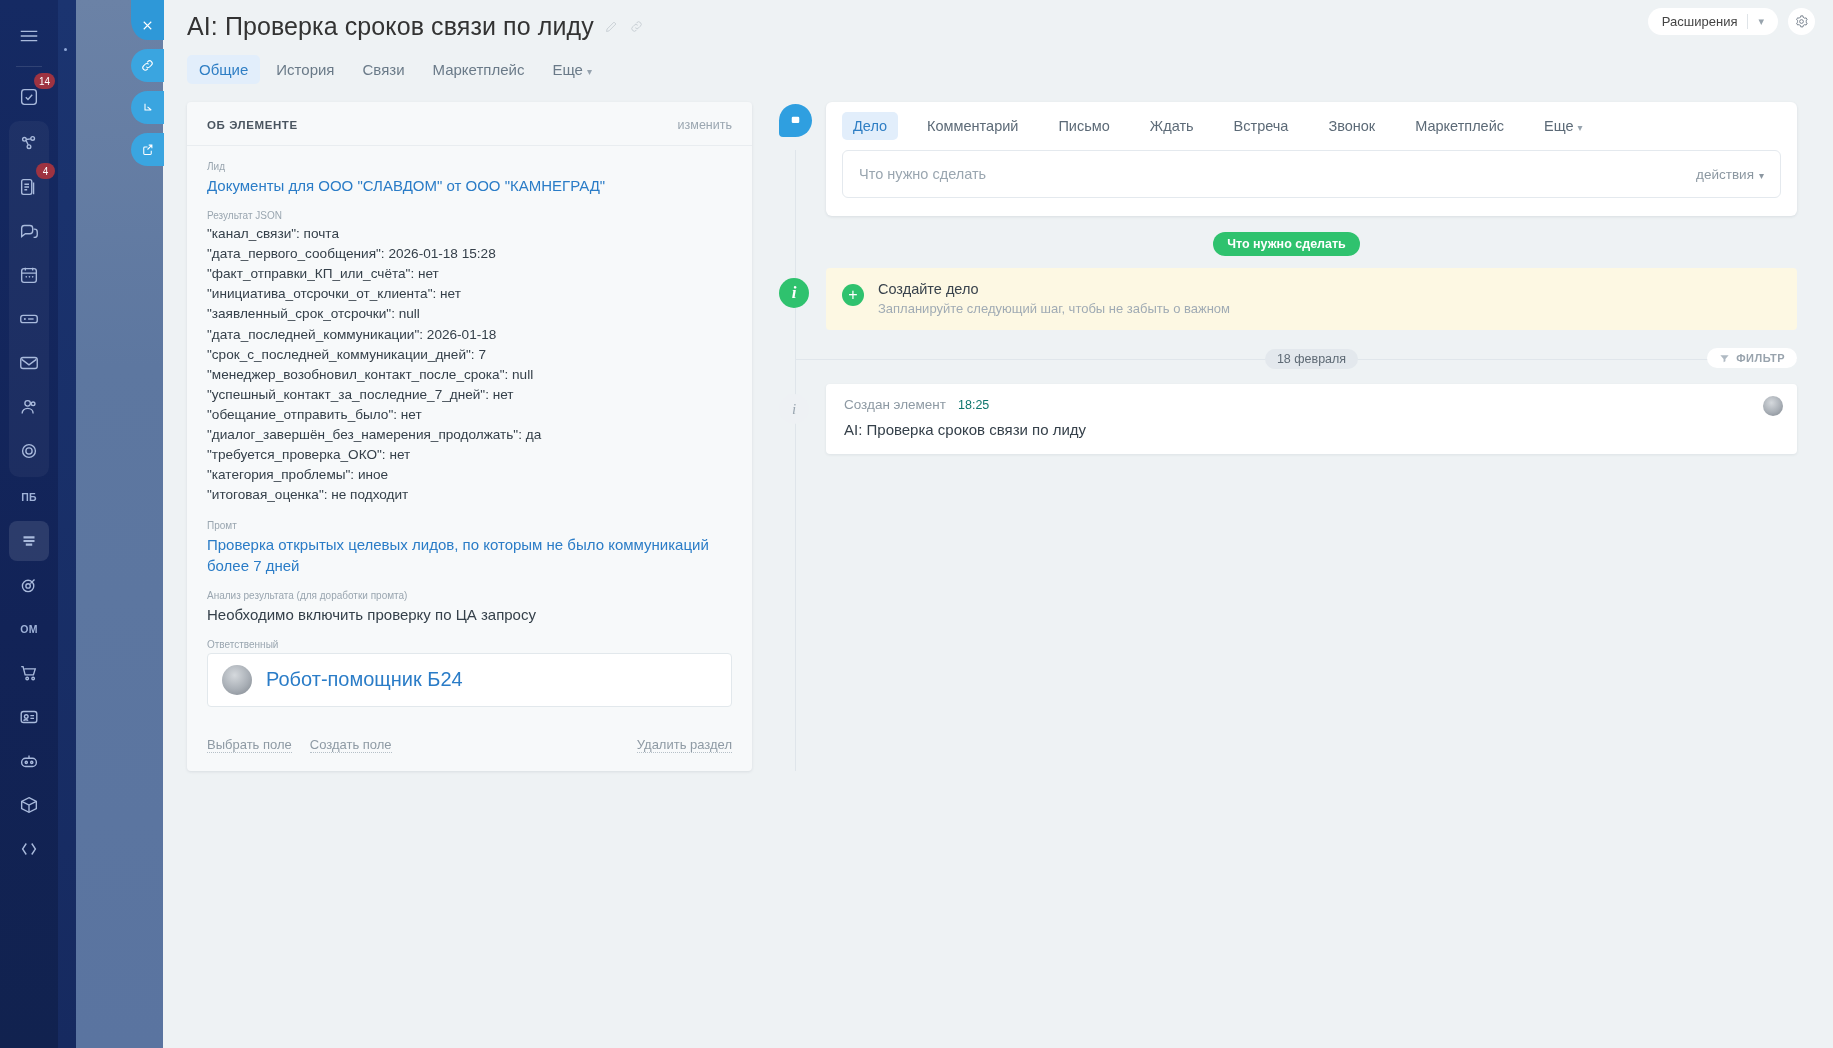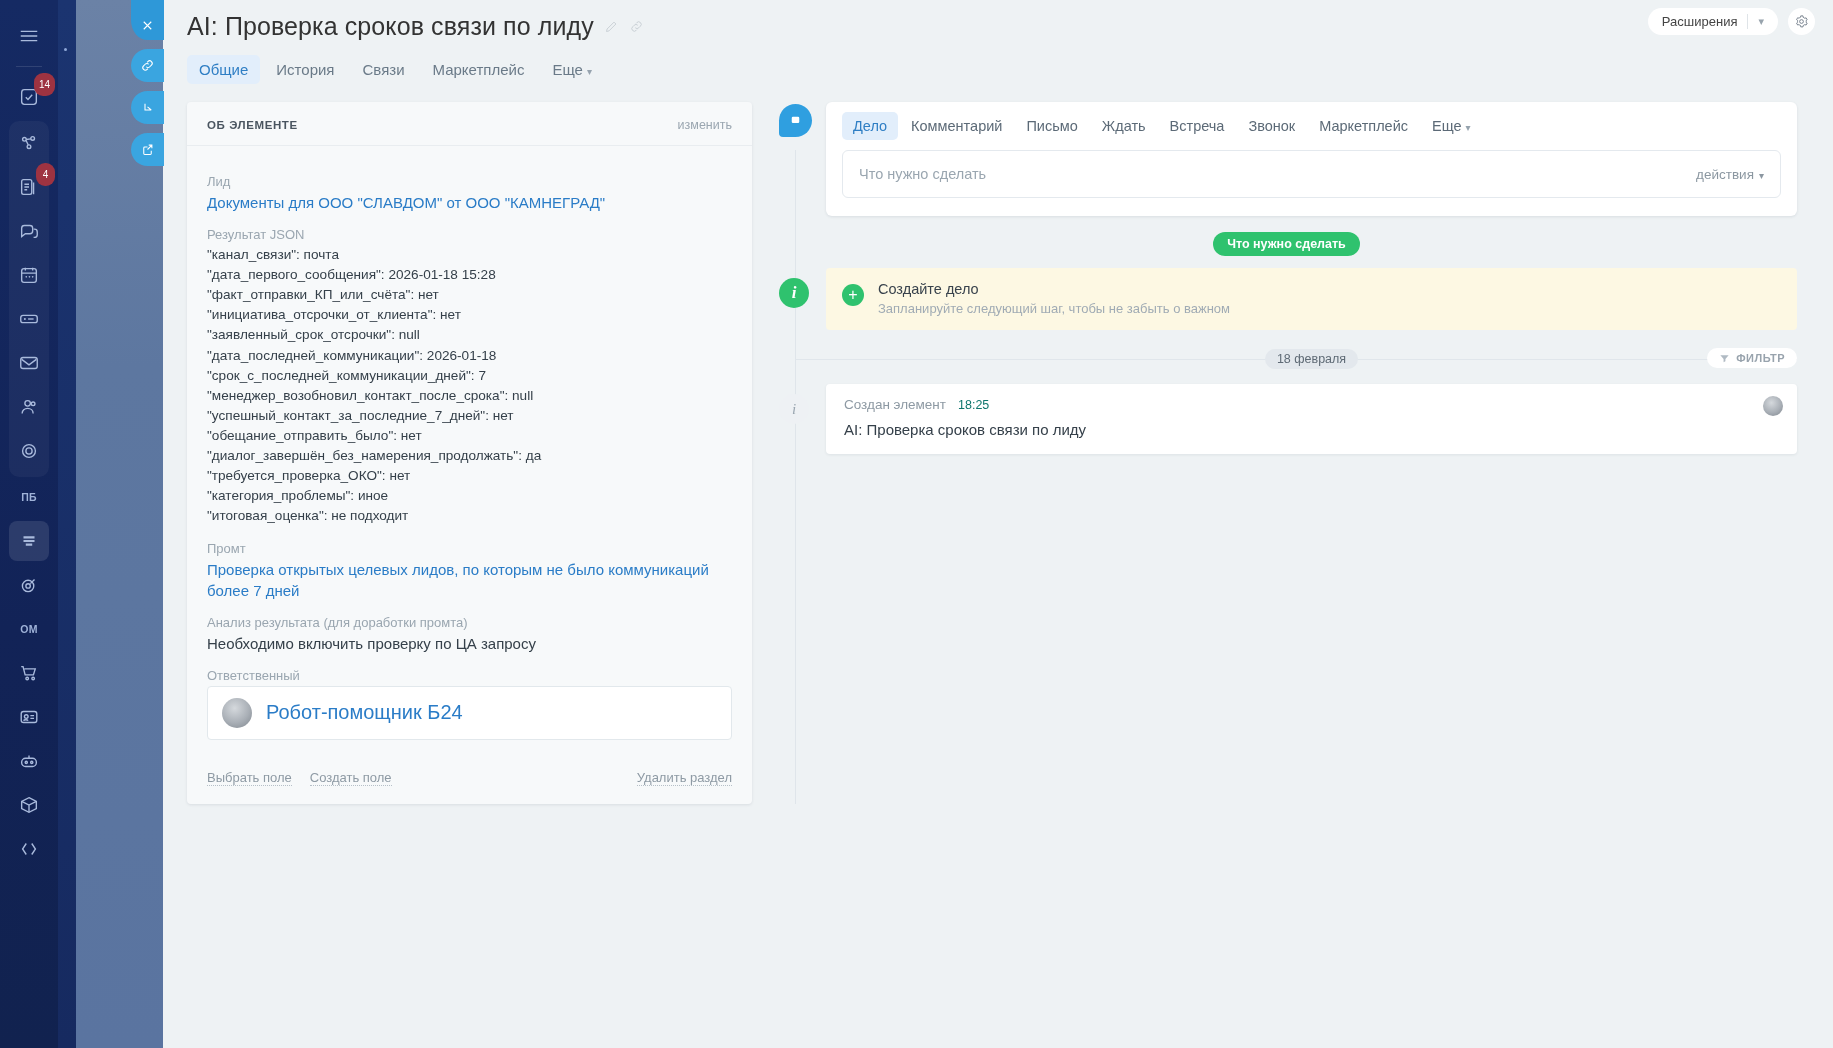--- a/index.html
+++ b/index.html
@@ -30,21 +30,21 @@
   }
   .leftnav-strip { position: absolute; left: 58px; top: 0; width: 18px; height: 100%;
     background: linear-gradient(180deg,#1b3470 0%,#162a60 100%); z-index: 4; }
   .nav-btn { position: relative; width: 40px; height: 40px; border-radius: 8px;
     display: flex; align-items: center; justify-content: center; margin-bottom: 4px;
     color: #9fb2d8; }
   .nav-btn svg { width: 22px; height: 22px; stroke: #a9baDC; stroke-width: 1.5; fill: none; }
   .nav-group { background: rgba(255,255,255,.045); border-radius: 10px; padding: 2px 0; }
   .nav-btn.active { background: rgba(255,255,255,.11); }
   .nav-badge {
-    position: absolute; top: -4px; right: -6px; min-width: 19px; height: 23px;
+    position: absolute; top: -4px; right: -6px; min-width: 19px; height: 16px;
     background: #9e3341; color: #fff; border-radius: 9px; font-size: 10px;
     display: flex; align-items: center; justify-content: center; padding: 0 5px;
     font-family: "Liberation Sans", sans-serif;
   }
   .nav-txt { font-size: 10.5px; letter-spacing: .3px; color: #9fb2d8; font-weight: bold; }
   .nav-sep { width: 26px; height: 1px; background: rgba(255,255,255,.12); margin: 6px 0 10px; }
   .nav-dot { position: absolute; left: 64px; top: 48px; width: 3px; height: 3px; border-radius: 50%; background: #8fa8d8; }
 
   
   .fabs { position: absolute; left: 131px; top: 0; z-index: 6; display: flex; flex-direction: column; gap: 9px; }
@@ -86,21 +86,21 @@
 
   
   .card { background: #f7f9fa; border-radius: 4px; box-shadow: 0 1px 3px rgba(30,50,70,.10); }
   .card-head { display: flex; justify-content: space-between; align-items: center;
     padding: 16px 20px 13px 20px; border-bottom: 1px solid #e9edf0; }
   .card-head-title { font-size: 11.5px; font-weight: bold; letter-spacing: .6px; color: #4a5560; }
   .card-head-link { font-size: 12.5px; color: #9aa6b0; }
   .card-body { padding: 15px 20px 0 20px; }
 
   .field { margin-bottom: 14px; }
-  .field-label { font-size: 13px; color: #9aa6b0; margin-bottom: 3px; margin-top: 13px; }
+  .field-label { font-size: 10px; color: #9aa6b0; margin-bottom: 3px; }
   .field-link { font-size: 15px; color: #2a7cc7; line-height: 1.4; }
   .field-value { font-size: 15px; color: #35404a; line-height: 1.42; }
   .json-block { font-size: 13.6px; color: #35404a; line-height: 1.48; white-space: pre; }
 
   .resp-box { border: 1px solid #e2e8ec; background: #fff; border-radius: 4px;
     padding: 11px 14px; display: flex; align-items: center; gap: 14px; margin-top: 2px; }
   .resp-avatar { width: 30px; height: 30px; border-radius: 50%;
     background: radial-gradient(circle at 42% 34%, #d5d9dd 0%, #a9afb6 55%, #7e858d 100%); }
   .resp-name { font-size: 20px; color: #2a7cc7; }
 
@@ -116,21 +116,21 @@
   
   .stream { position: relative; }
   .stream-rail { position: absolute; left: 19px; top: 48px; bottom: 0; width: 1px; background: #dfe5ea; }
   .bubble-icon { position: absolute; left: 3px; top: 2px; width: 33px; height: 33px;
     border-radius: 50% 50% 50% 4px; background: #2f9fe0;
     display: flex; align-items: center; justify-content: center; z-index: 2; }
   .bubble-icon svg { width: 15px; height: 15px; fill: #fff; }
 
   .composer { margin-left: 50px; background: #fff; border-radius: 6px;
     box-shadow: 0 1px 3px rgba(30,50,70,.10); padding: 10px 16px 18px 16px; }
-  .ctabs { display: flex; align-items: center; gap: 2px; }
+  .ctabs { display: flex; align-items: center; gap: 18px; }
   .ctab { font-size: 14.5px; color: #5c6a77; padding: 6px 11px; border-radius: 5px; }
   .ctab.active { color: #2f7ec4; background: #e2eefb; }
   .ctab .chev { font-size: 10px; margin-left: 4px; color: #96a3ae; }
   .cinput { margin-top: 10px; border: 1px solid #e4e9ee; border-radius: 6px;
     height: 48px; display: flex; align-items: center; justify-content: space-between;
     padding: 0 16px; }
   .cinput-ph { font-size: 14.5px; color: #9aa6b0; }
   .cinput-act { font-size: 13.5px; color: #8b97a1; }
   .cinput-act .chev { font-size: 10px; margin-left: 5px; }
 

